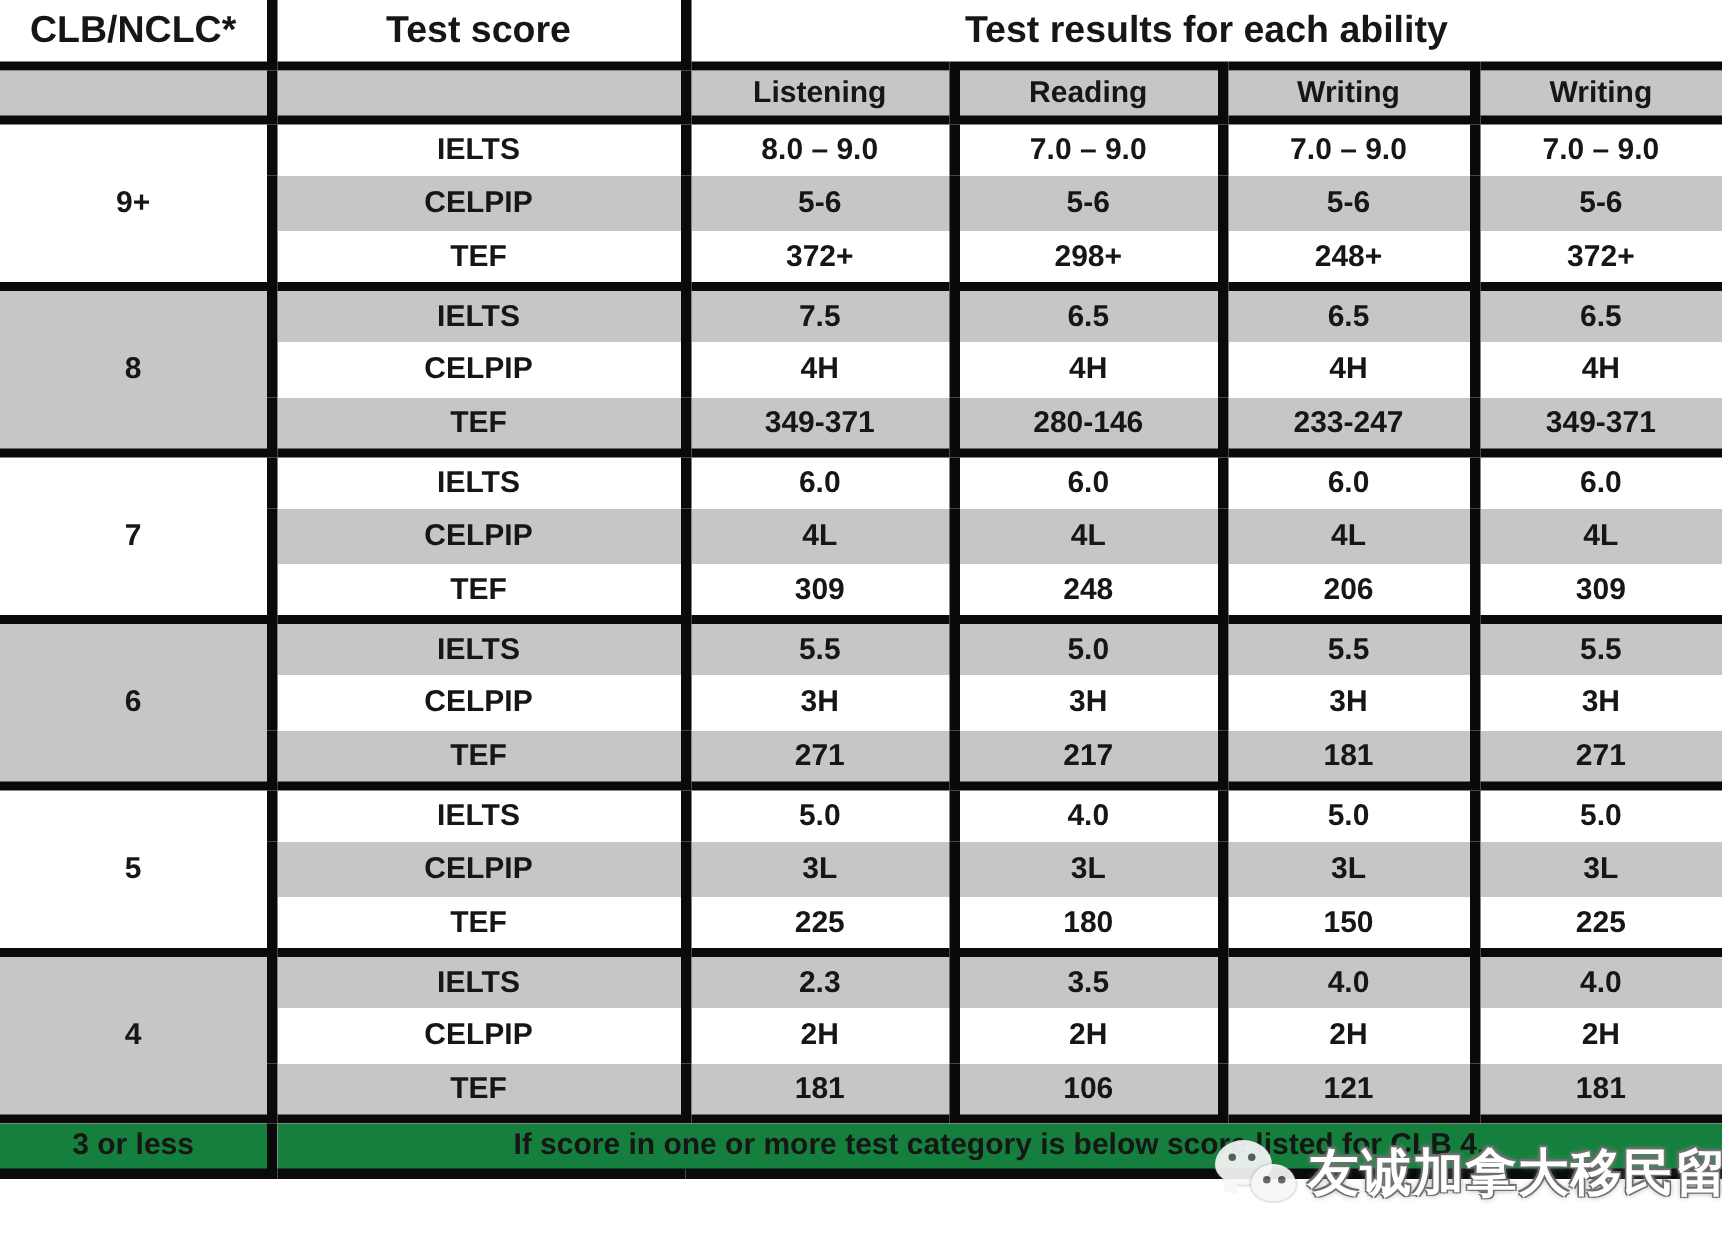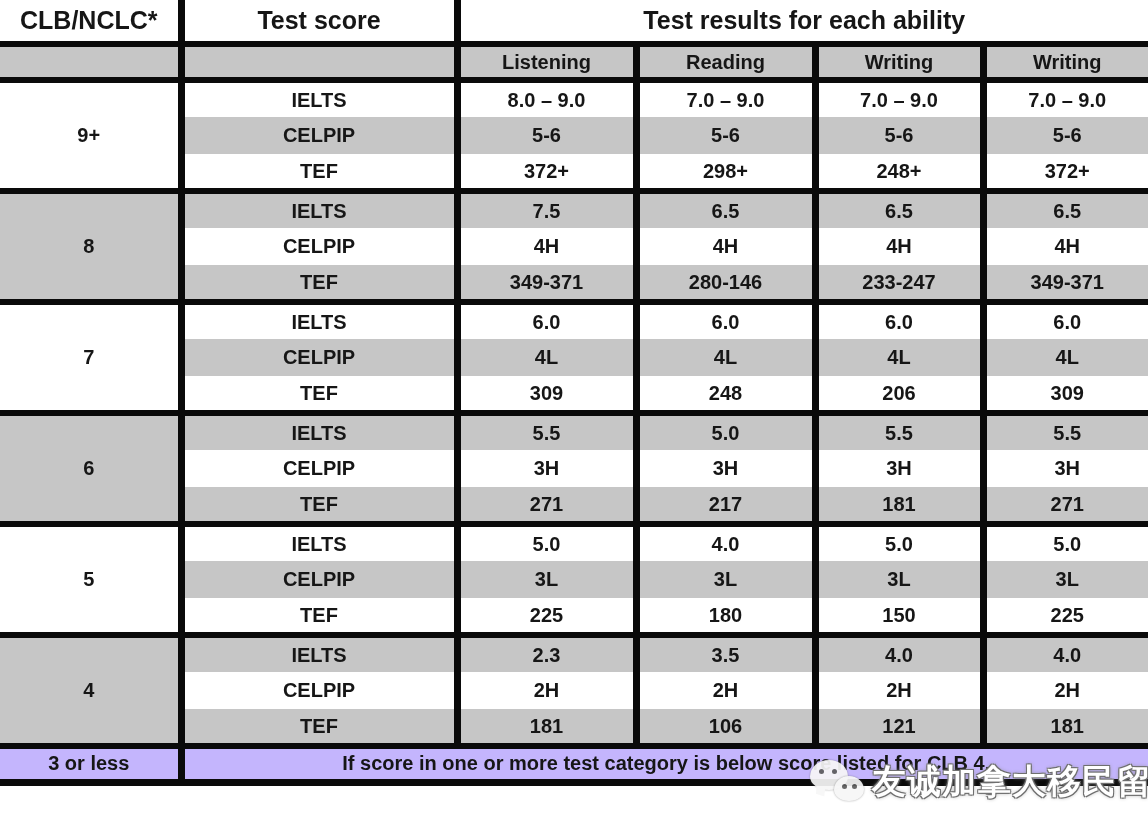--- a/index.html
+++ b/index.html
@@ -59,21 +59,21 @@
   tbody.odd  tr.r0 td, tbody.odd  tr.r2 td { background: #ffffff; }
   tbody.odd  tr.r1 td { background: var(--gray); }
   tbody.even tr.r0 td, tbody.even tr.r2 td { background: var(--gray); }
   tbody.even tr.r1 td { background: #ffffff; }
   tbody.odd  td.clb-cell { background: #ffffff; }
   tbody.even td.clb-cell { background: var(--gray); }
 
   
   tbody#footer-body { border-bottom: 7px solid var(--line); }
   tbody#footer-body tr { height: 36px; }
-  tbody#footer-body td { background: #c4b5fd; font-size: 20px; }
+  tbody#footer-body td { background: #15803d; font-size: 20px; }
 
   
   .watermark {
     position: absolute;
     left: 808px;
     top: 756px;
     display: flex;
     align-items: center;
     pointer-events: none;
     z-index: 5;

